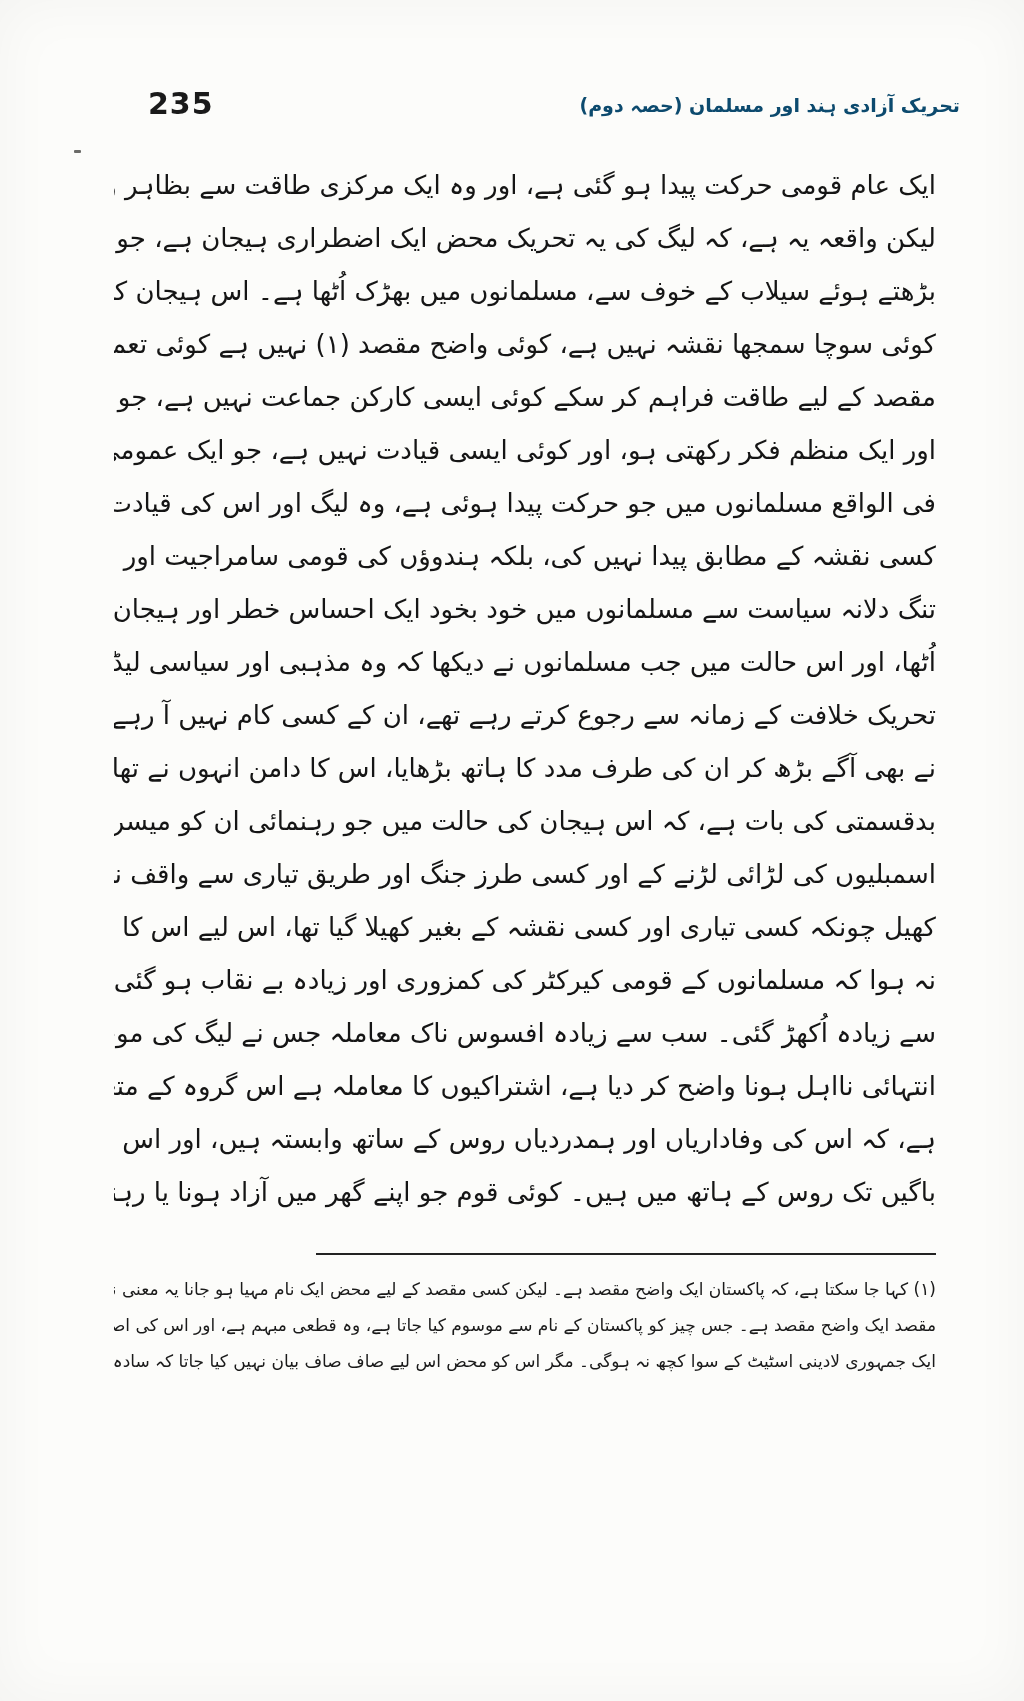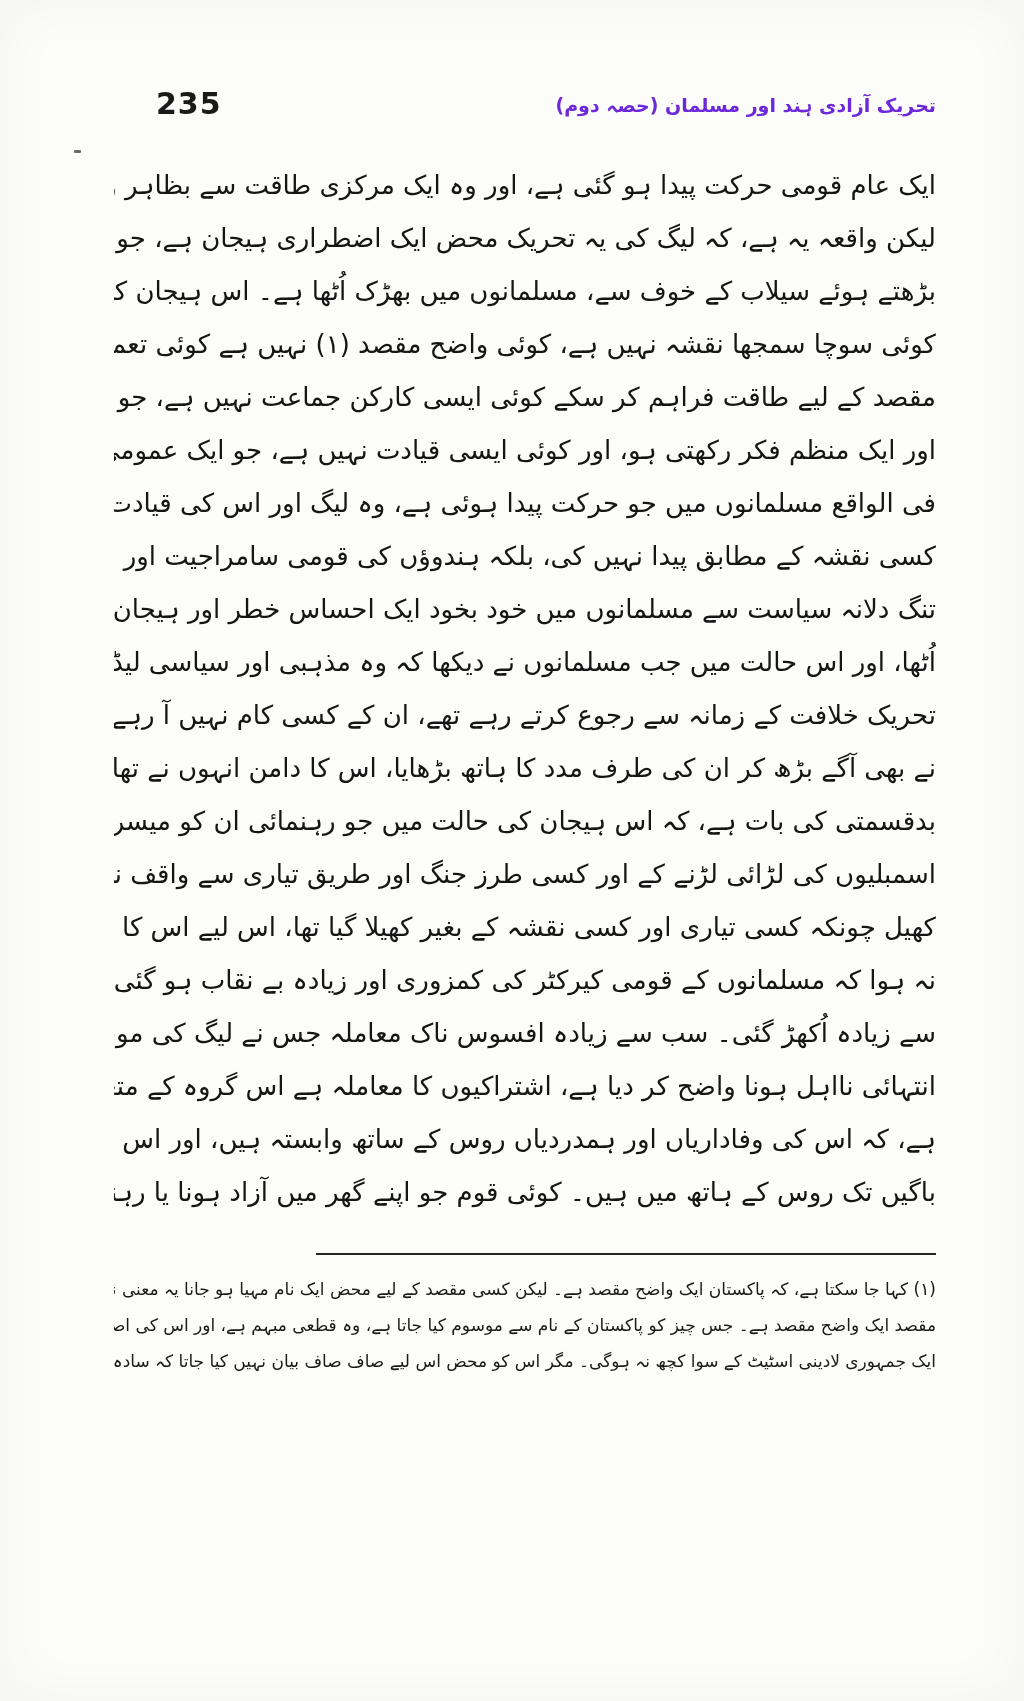--- a/index.html
+++ b/index.html
@@ -15,35 +15,34 @@
     background: #fcfcfa;
     font-family: "DejaVu Sans", sans-serif;
     color: #141414;
     overflow: hidden;
     box-shadow: inset 0 0 60px rgba(0,0,0,0.04);
   }
   .top-row {
     display: flex;
     justify-content: space-between;
     align-items: flex-start;
-    padding: 86px 88px 0 148px;
-    margin-left: 8px;
+    padding: 86px 64px 0 148px;
   }
   .page-number {
     font-size: 30px;
     font-weight: bold;
     letter-spacing: 1px;
     color: #1a1a1a;
     font-family: "DejaVu Sans", sans-serif;
   }
   .running-header {
     direction: rtl;
     font-size: 19px;
     font-weight: bold;
-    color: #6d28d9;
+    color: #0c4a6e;
     padding-top: 8px;
     max-width: 520px;
     text-align: left;
   }
   .scan-artifact {
     position: absolute;
     left: 74px;
     top: 150px;
     width: 7px;
     height: 3px;

